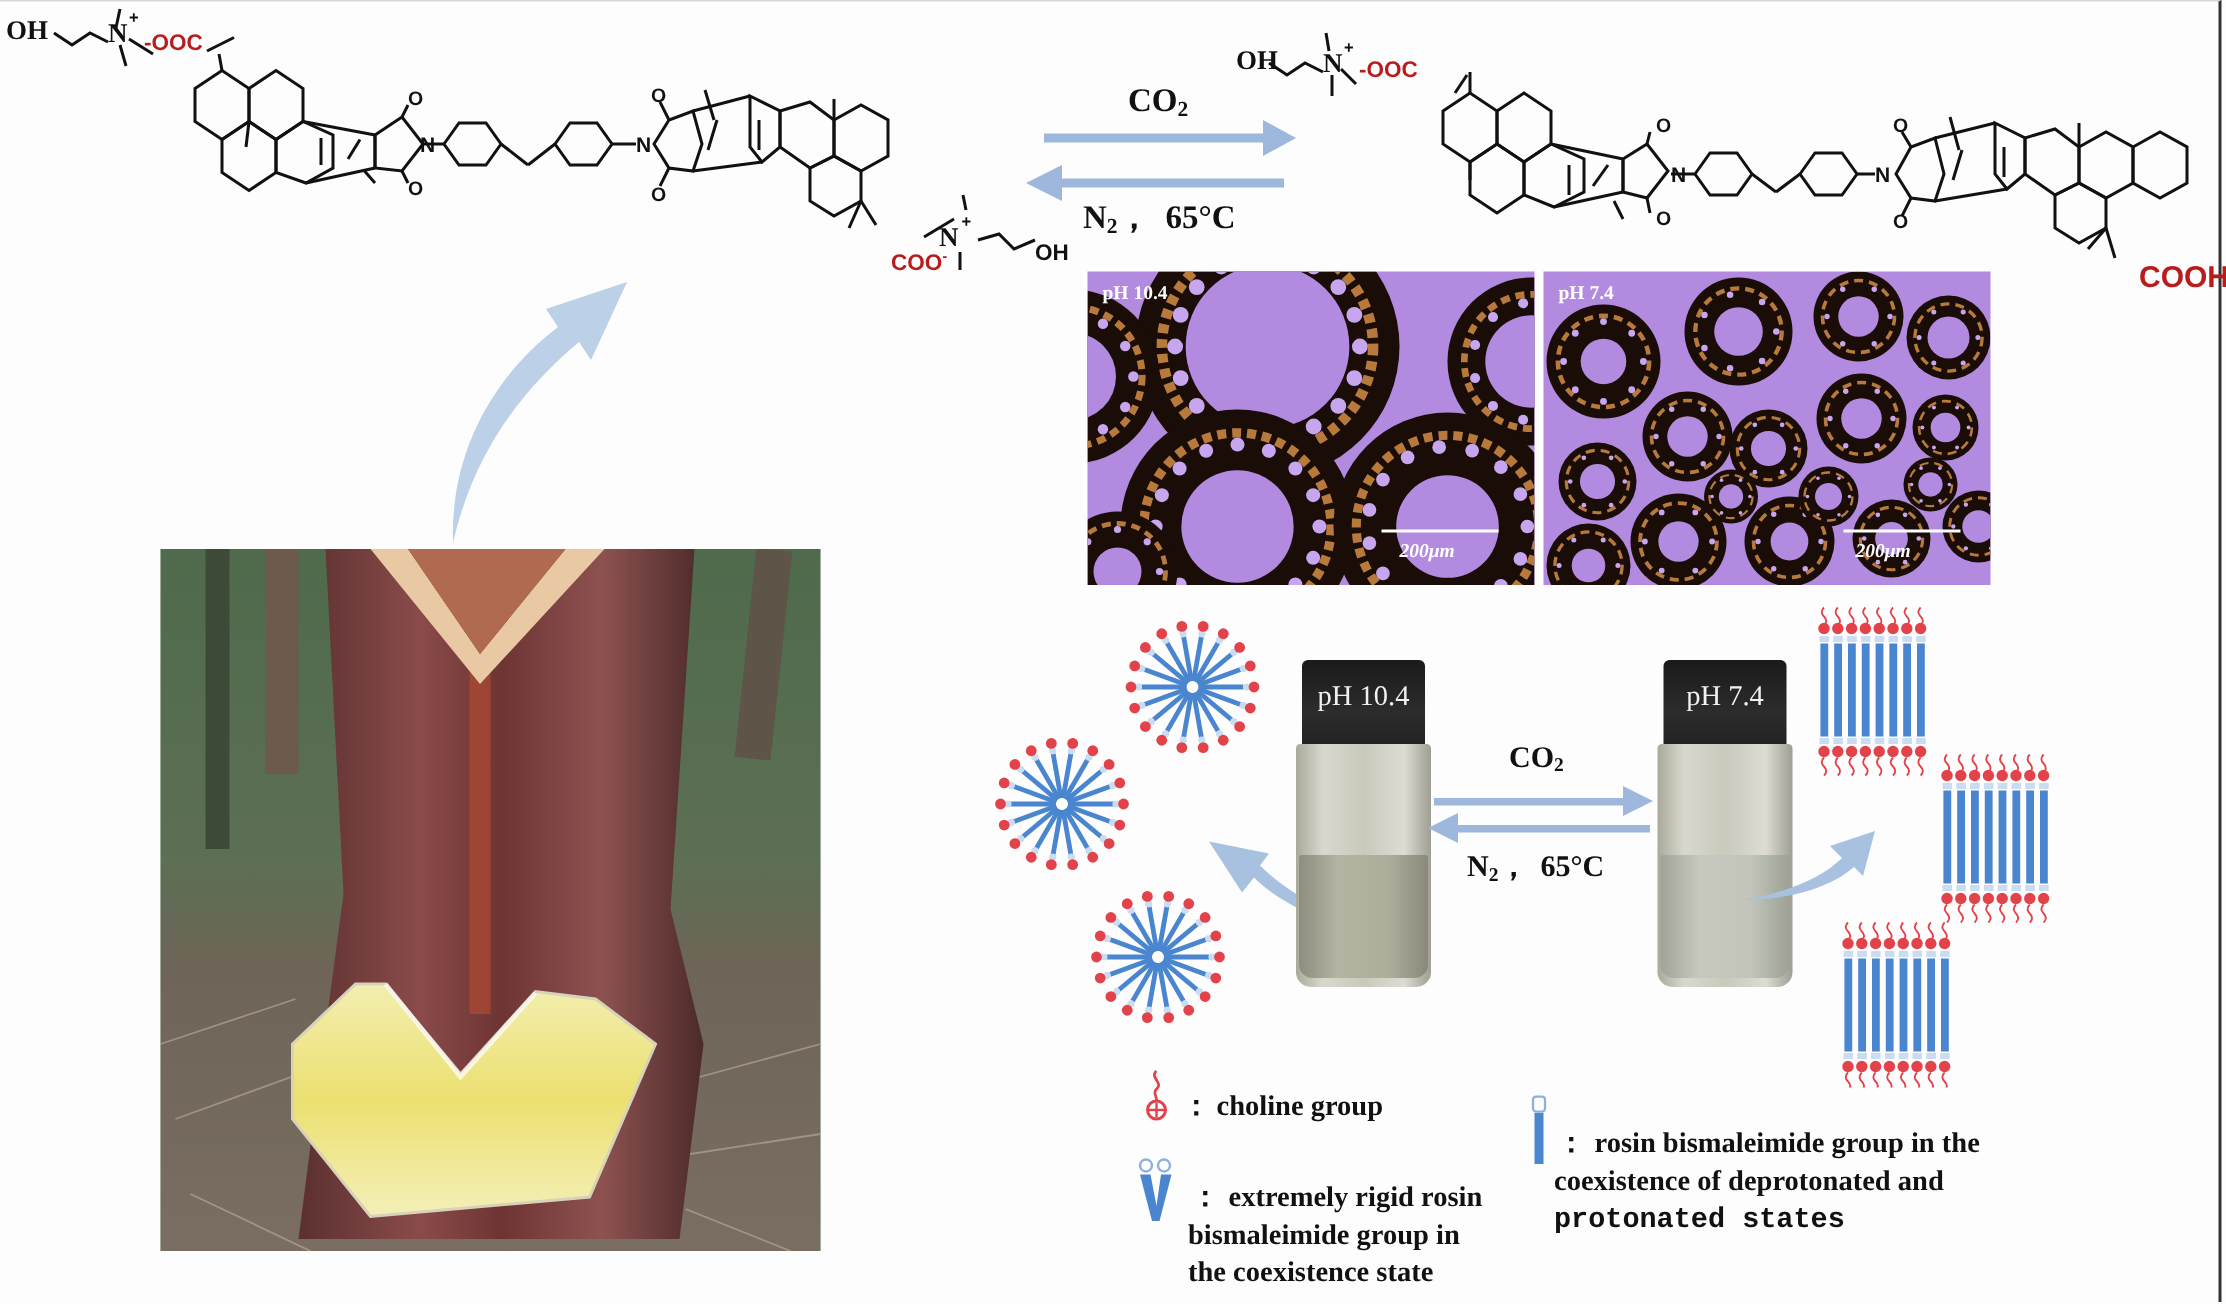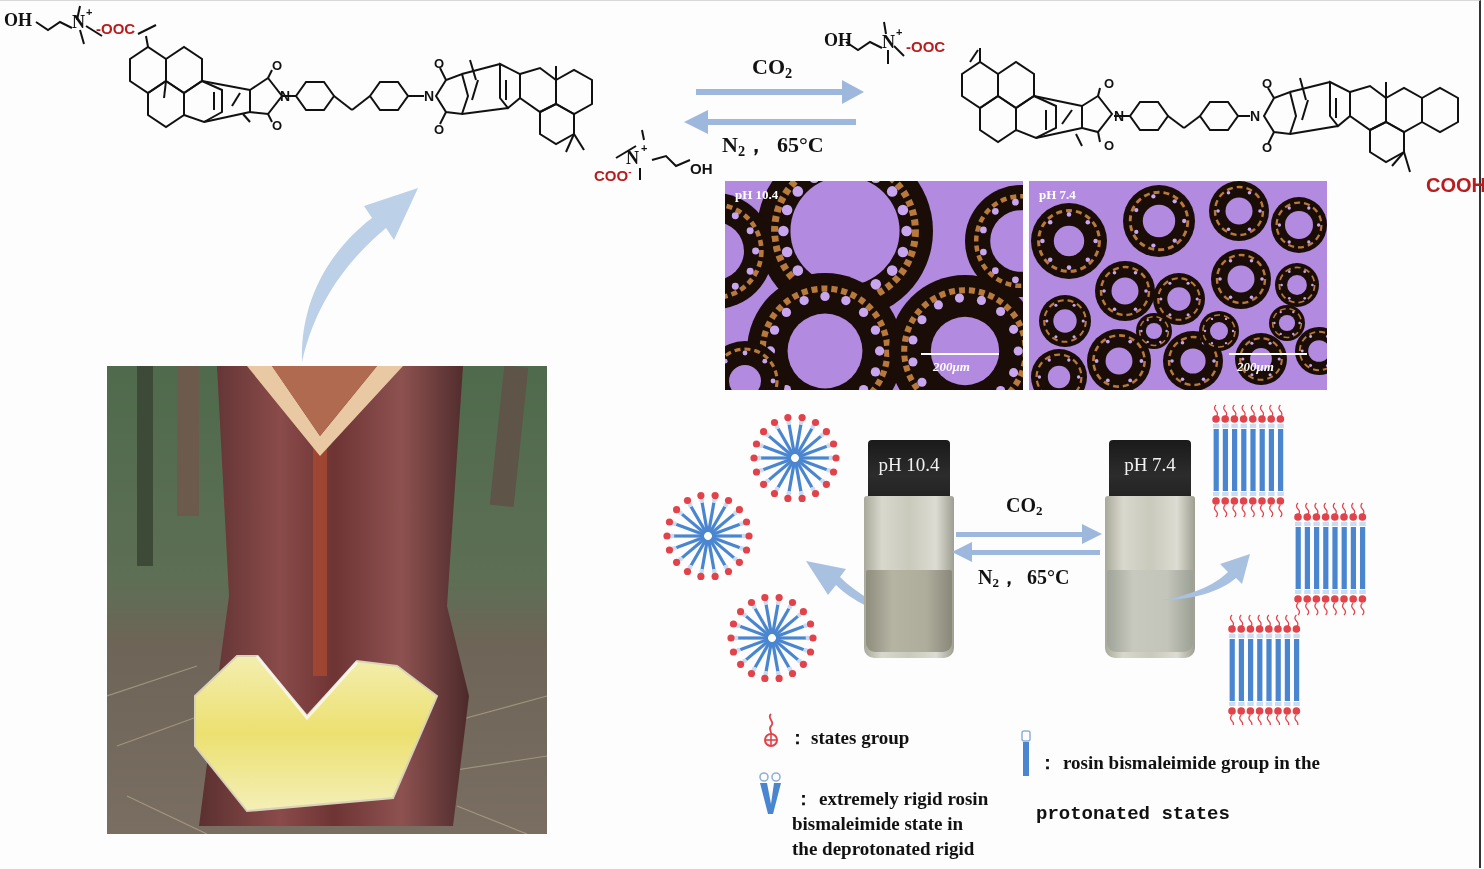--- a/index.html
+++ b/index.html
@@ -912,35 +912,35 @@
     </g>
   </svg>
 
 <div class="abs" style="left:750px;top:712px;width:620px;height:150px;">
   <svg class="abs" style="left:10px;top:0;" width="22" height="36">
     <path d="M 11 2 C 6 6 16 10 11 14 C 8 17 12 20 11 22" fill="none" stroke="#e2424a" stroke-width="1.8"></path>
     <circle cx="11" cy="28" r="6" fill="none" stroke="#e2424a" stroke-width="2"></circle>
     <line x1="6" y1="28" x2="16" y2="28" stroke="#e2424a" stroke-width="1.6"></line>
       <line x1="11" y1="23" x2="11" y2="33" stroke="#e2424a" stroke-width="1.6"></line>
   </svg>
-  <span class="legend-text" style="left:38px;top:13px;"><span>：</span><span style="margin-left:4px;">states group</span></span>
+  <span class="legend-text" style="left:38px;top:13px;"><span>：</span><span style="margin-left:4px;">choline group</span></span>
 
   <svg class="abs" style="left:8px;top:60px;" width="26" height="44">
     <circle cx="6" cy="5" r="4" fill="none" stroke="#8fb0dc" stroke-width="1.6"></circle>
     <circle cx="18" cy="5" r="4" fill="none" stroke="#8fb0dc" stroke-width="1.6"></circle>
     <path d="M 2 11 L 9 11 L 13 32 L 16 11 L 23 11 L 15 42 L 10 42 Z" fill="#4a86cf"></path>
   </svg>
   <span class="legend-text" style="left:44px;top:74px;">
     <span>：</span><span style="margin-left:6px;">extremely rigid rosin</span><br>
-    <span style="margin-left:-2px;">bismaleimide state in</span><br>
-    <span style="margin-left:-2px;">the deprotonated rigid</span>
+    <span style="margin-left:-2px;">bismaleimide group in</span><br>
+    <span style="margin-left:-2px;">the coexistence state</span>
   </span>
 
   <svg class="abs" style="left:270px;top:18px;" width="12" height="48">
     <rect x="2" y="1" width="8" height="10" rx="2" fill="none" stroke="#8fb0dc" stroke-width="1.5"></rect>
     <rect x="3" y="12" width="6" height="34" fill="#4a86cf"></rect>
   </svg>
   <span class="legend-text" style="left:288px;top:38px;">
     <span>：</span><span style="margin-left:6px;">rosin bismaleimide group in the</span><br>
-    <br>
+    <span style="margin-left:-2px;">coexistence of deprotonated and</span><br>
     <span style="margin-left:-2px;font-family:Liberation Mono, monospace;">protonated states</span>
   </span>
 </div>
 
 </body></html>

